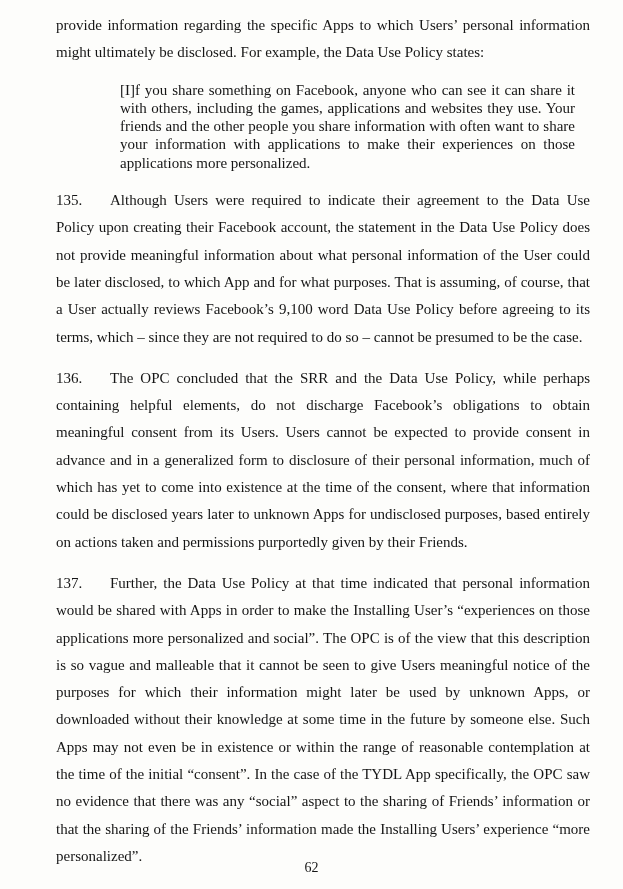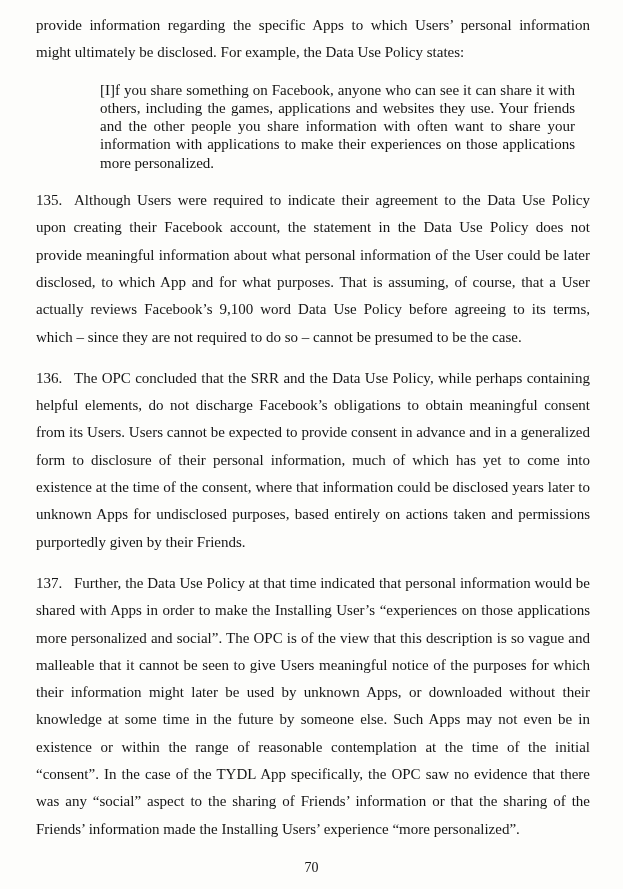--- a/index.html
+++ b/index.html
@@ -7,35 +7,35 @@
     padding: 0;
     background: #e9e9e9;
   }
   .page {
     position: relative;
     width: 623px;
     height: 889px;
     margin: 0 auto;
     background: #fdfdfb;
     box-sizing: border-box;
-    padding: 12px 33px 0 36px;
+    padding: 12px 33px 0 56px;
     font-family: "Liberation Serif", serif;
     font-size: 15px;
     color: #151515;
     overflow: hidden;
   }
   .para {
     margin: 0 0 14px 0;
     text-align: justify;
     line-height: 1.82;
   }
   .para-num {
     display: inline-block;
     min-width: 32px;
-    margin-right: 6px;
+    margin-right: 22px;
   }
   .quote {
     margin: 0 15px 15px 64px;
     text-align: justify;
     line-height: 1.22;
   }
   .page-number {
     position: absolute;
     left: 0;
     right: 0;
@@ -53,15 +53,15 @@
   <p class="para">provide information regarding the specific Apps to which Users’ personal information might ultimately be disclosed. For example, the Data Use Policy states:</p>
 
   <div class="quote">[I]f you share something on Facebook, anyone who can see it can share it with others, including the games, applications and websites they use. Your friends and the other people you share information with often want to share your information with applications to make their experiences on those applications more personalized.</div>
 
   <p class="para"><span class="para-num">135.</span><span>Although Users were required to indicate their agreement to the Data Use Policy upon creating their Facebook account, the statement in the Data Use Policy does not provide meaningful information about what personal information of the User could be later disclosed, to which App and for what purposes. That is assuming, of course, that a User actually reviews Facebook’s 9,100 word Data Use Policy before agreeing to its terms, which – since they are not required to do so – cannot be presumed to be the case.</span></p>
 
   <p class="para"><span class="para-num">136.</span><span>The OPC concluded that the SRR and the Data Use Policy, while perhaps containing helpful elements, do not discharge Facebook’s obligations to obtain meaningful consent from its Users. Users cannot be expected to provide consent in advance and in a generalized form to disclosure of their personal information, much of which has yet to come into existence at the time of the consent, where that information could be disclosed years later to unknown Apps for undisclosed purposes, based entirely on actions taken and permissions purportedly given by their Friends.</span></p>
 
   <p class="para"><span class="para-num">137.</span><span>Further, the Data Use Policy at that time indicated that personal information would be shared with Apps in order to make the Installing User’s “experiences on those applications more personalized and social”. The OPC is of the view that this description is so vague and malleable that it cannot be seen to give Users meaningful notice of the purposes for which their information might later be used by unknown Apps, or downloaded without their knowledge at some time in the future by someone else. Such Apps may not even be in existence or within the range of reasonable contemplation at the time of the initial “consent”. In the case of the TYDL App specifically, the OPC saw no evidence that there was any “social” aspect to the sharing of Friends’ information or that the sharing of the Friends’ information made the Installing Users’ experience “more personalized”.</span></p>
 
-  <div class="page-number">70</div>
+  <div class="page-number">62</div>
 
 </div>
 
 </body></html>

